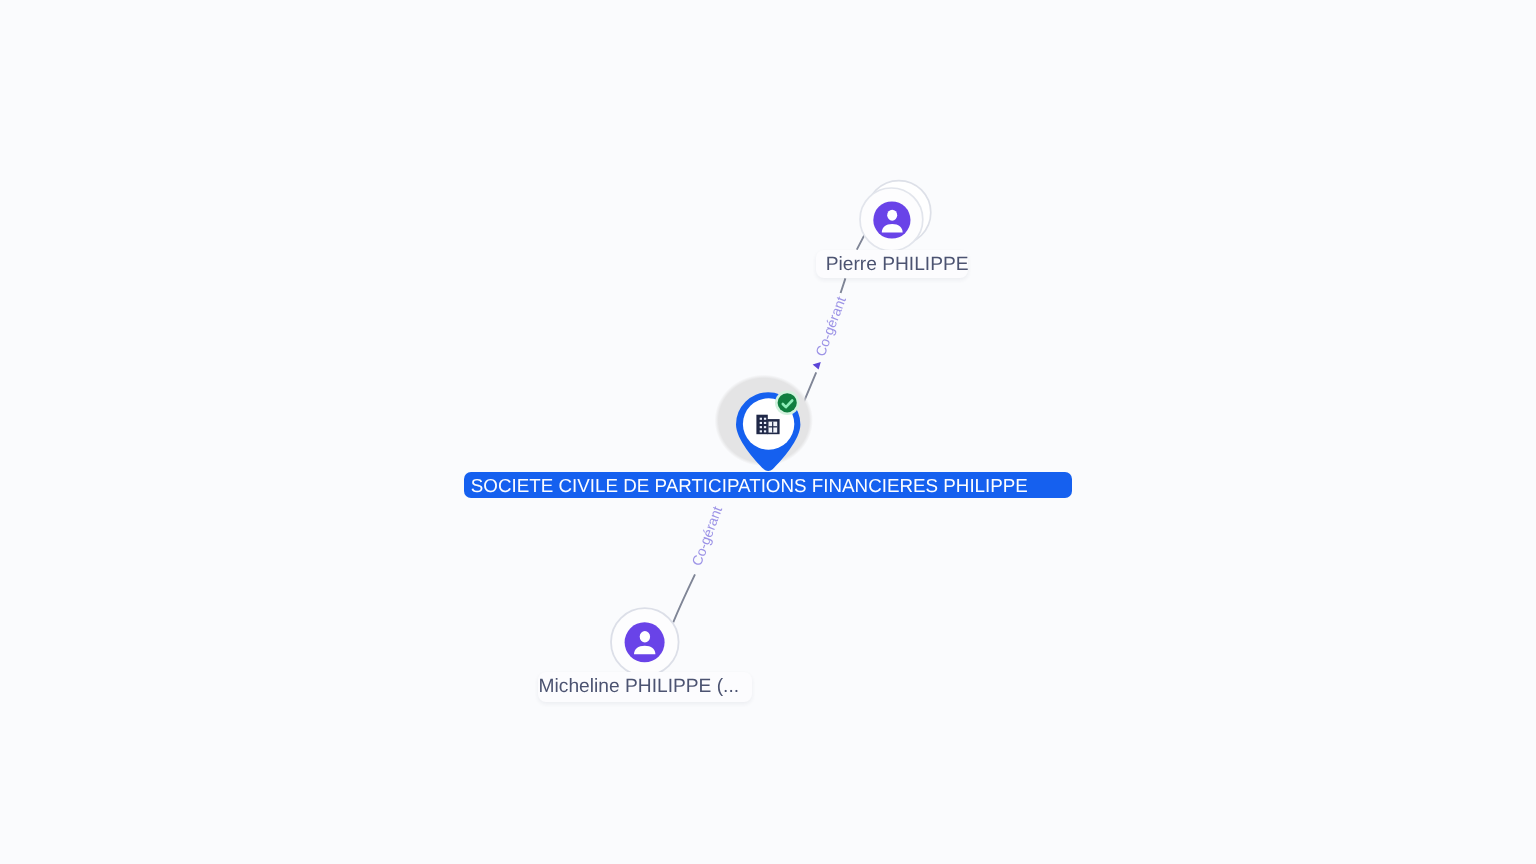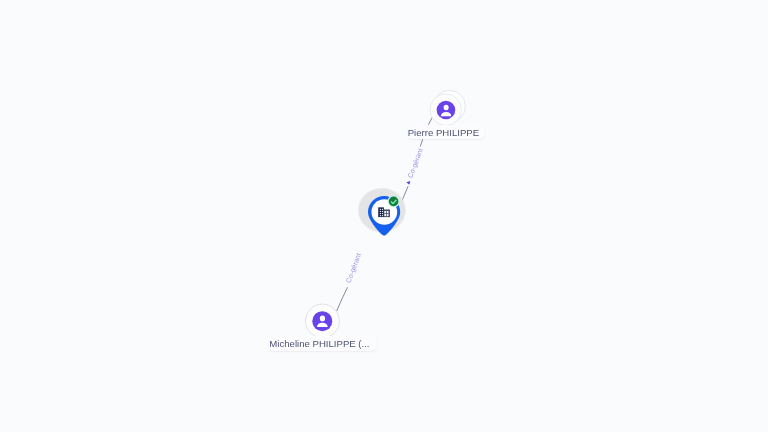--- a/index.html
+++ b/index.html
@@ -77,24 +77,29 @@
       </g>
     </g>
 
     <g>
       <circle cx="393.6" cy="201.4" r="6.1" fill="#d2f2de"></circle>
       <circle cx="393.6" cy="201.4" r="4.8" fill="#0f7f3f"></circle>
       <path d="M391.4 202.0 l1.55 1.6 l3.15 -3.35" fill="none" stroke="#8ceeb8" stroke-width="1.3" stroke-linecap="round" stroke-linejoin="round"></path>
     </g>
   </svg>
 
+  <div style="position:absolute;left:232px;top:236.2px;width:304px;height:13.2px;
+              background:#1560ef;border-radius:3.5px;display:flex;align-items:center;
+              justify-content:flex-start;padding-left:3.4px;box-sizing:border-box;">
+    <span class="company-label-text" style="color:#fff;font-size:9.4px;white-space:nowrap;letter-spacing:0.01px;">SOCIETE CIVILE DE PARTICIPATIONS FINANCIERES PHILIPPE</span>
+  </div>
 
   <div style="position:absolute;left:407.7px;top:125px;width:76.6px;height:14.4px;
               background:#fcfcfe;border-radius:4px;display:flex;align-items:center;
-              justify-content:flex-start;box-shadow:0 1px 2px rgba(40,50,80,.07);">
+              justify-content:flex-end;box-shadow:0 1px 2px rgba(40,50,80,.07);">
     <span class="node-label-text" style="white-space:nowrap;">Pierre PHILIPPE</span>
   </div>
 
   <div style="position:absolute;left:269.3px;top:336.3px;width:106.6px;height:14.4px;
               background:#fcfcfe;border-radius:4px;display:flex;align-items:center;
               justify-content:flex-start;box-shadow:0 1px 2px rgba(40,50,80,.07);">
     <span class="node-label-text" style="white-space:nowrap;">Micheline PHILIPPE (...</span>
   </div>
 
 </div>

